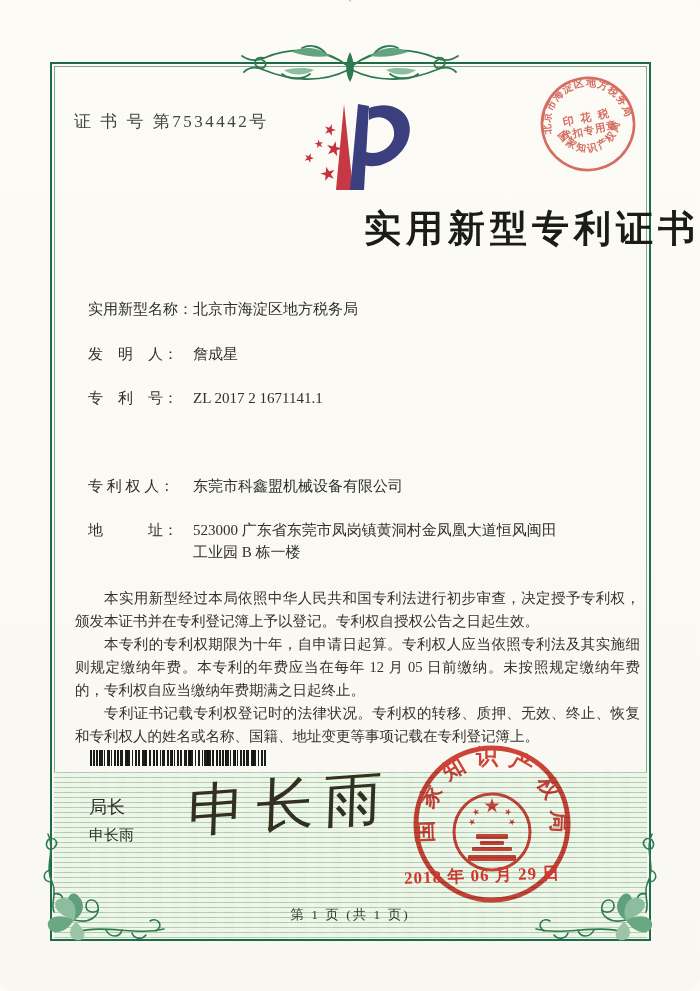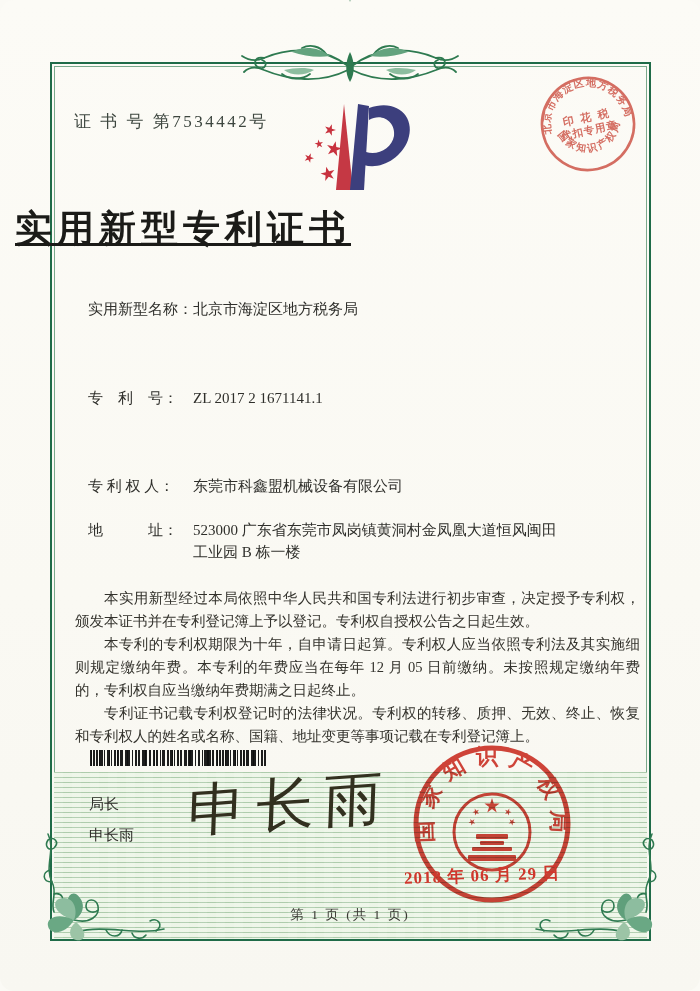--- a/index.html
+++ b/index.html
@@ -9,34 +9,34 @@
   
   .frame{position:absolute;left:50px;top:62px;right:49px;bottom:50px;border:2px solid #1f6b48;}
   .frame-inner{position:absolute;inset:2px;border:1px solid #7aa98c;}
   
   .band{position:absolute;left:54px;top:772px;width:593px;height:167px;
         background-color:#eef5e9;
         background-image:repeating-linear-gradient(180deg,rgba(118,168,120,.5) 0 1px,rgba(238,246,233,.85) 1px 5px),
                          repeating-linear-gradient(90deg,rgba(255,255,255,.25) 0 9px,rgba(190,216,184,.18) 9px 18px);
         z-index:1;}
   .cert-number{position:absolute;left:74px;top:110px;font-size:17px;letter-spacing:2.5px;color:#3d463f;z-index:3;}
-  .title{position:absolute;left:15px;right:0;top:204px;text-align:left;font-size:37px;font-weight:600;
-         letter-spacing:5px;color:#1b1b18;z-index:3;text-decoration:underline;}
+  .title{position:absolute;left:15px;right:0;top:204px;text-align:right;font-size:37px;font-weight:600;
+         letter-spacing:5px;color:#1b1b18;z-index:3;}
   .frow{position:absolute;left:88px;font-size:15px;color:#2f2f2b;white-space:nowrap;z-index:3;}
   .frow .lab{display:inline-block;width:105px;}
   .addr2{position:absolute;left:193px;top:543px;font-size:15px;color:#2f2f2b;z-index:3;}
   .grant2{position:absolute;left:297px;top:0;}
   .paras{position:absolute;left:75px;right:60px;top:587px;font-size:14.5px;line-height:23px;
          color:#33322c;text-align:justify;z-index:3;}
   .paras p{margin:0;text-indent:2em;}
   .barcode{position:absolute;left:90px;top:750px;width:177px;height:16px;z-index:3;
         background-image:repeating-linear-gradient(90deg,#1d1d1d 0 1.5px,transparent 1.5px 3.5px),
                          repeating-linear-gradient(90deg,#1d1d1d 0 1px,transparent 1px 6px),
                          repeating-linear-gradient(90deg,#101010 0 2px,transparent 2px 9px);}
-  .director-title{position:absolute;left:89px;top:795px;font-size:15px;color:#2e2e29;z-index:3;}
+  .director-title{position:absolute;left:89px;top:795px;font-size:18px;color:#2e2e29;z-index:3;}
   .director-name{position:absolute;left:89px;top:826px;font-size:15px;color:#2e2e29;z-index:3;}
   .autograph{position:absolute;left:188px;top:766px;font-size:58px;letter-spacing:10px;color:#32301f;
              transform:rotate(-4deg) skewX(-6deg);z-index:3;font-weight:500;}
   .logo{position:absolute;left:276px;top:94px;width:150px;height:104px;z-index:3;}
   .tax-stamp{position:absolute;left:538px;top:74px;width:100px;height:100px;transform:rotate(-12deg);
              opacity:.88;z-index:3;}
   .tax-stamp text{fill:#cf5b4e;font-weight:bold;font-family:"Liberation Serif",serif;}
   .seal{position:absolute;left:408px;top:740px;width:168px;height:168px;z-index:4;opacity:.93;
         mix-blend-mode:multiply;}
   .seal-date{position:absolute;left:404px;top:864px;font-size:17px;font-weight:bold;color:#cf372c;
@@ -156,20 +156,23 @@
         <textPath href="#taxBot" startOffset="50%">国家知识产权局</textPath>
       </text>
     </svg>
   </div>
 
   <div class="title">实用新型专利证书</div>
 
   <div class="frow" style="top:300px">
     <span class="lab">实用新型名称：</span><span>北京市海淀区地方税务局</span>
   </div>
+  <div class="frow" style="top:345px">
+    <span class="lab">发　明　人：</span><span>詹成星</span>
+  </div>
   <div class="frow" style="top:389px">
     <span class="lab">专　利　号：</span><span>ZL 2017 2 1671141.1</span>
   </div>
   <div class="frow" style="top:477px">
     <span class="lab">专 利 权 人：</span><span>东莞市科鑫盟机械设备有限公司</span>
   </div>
   <div class="frow" style="top:521px">
     <span class="lab">地　　　址：</span><span>523000 广东省东莞市凤岗镇黄洞村金凤凰大道恒风闽田</span>
   </div>
   <div class="addr2">工业园 B 栋一楼</div>

